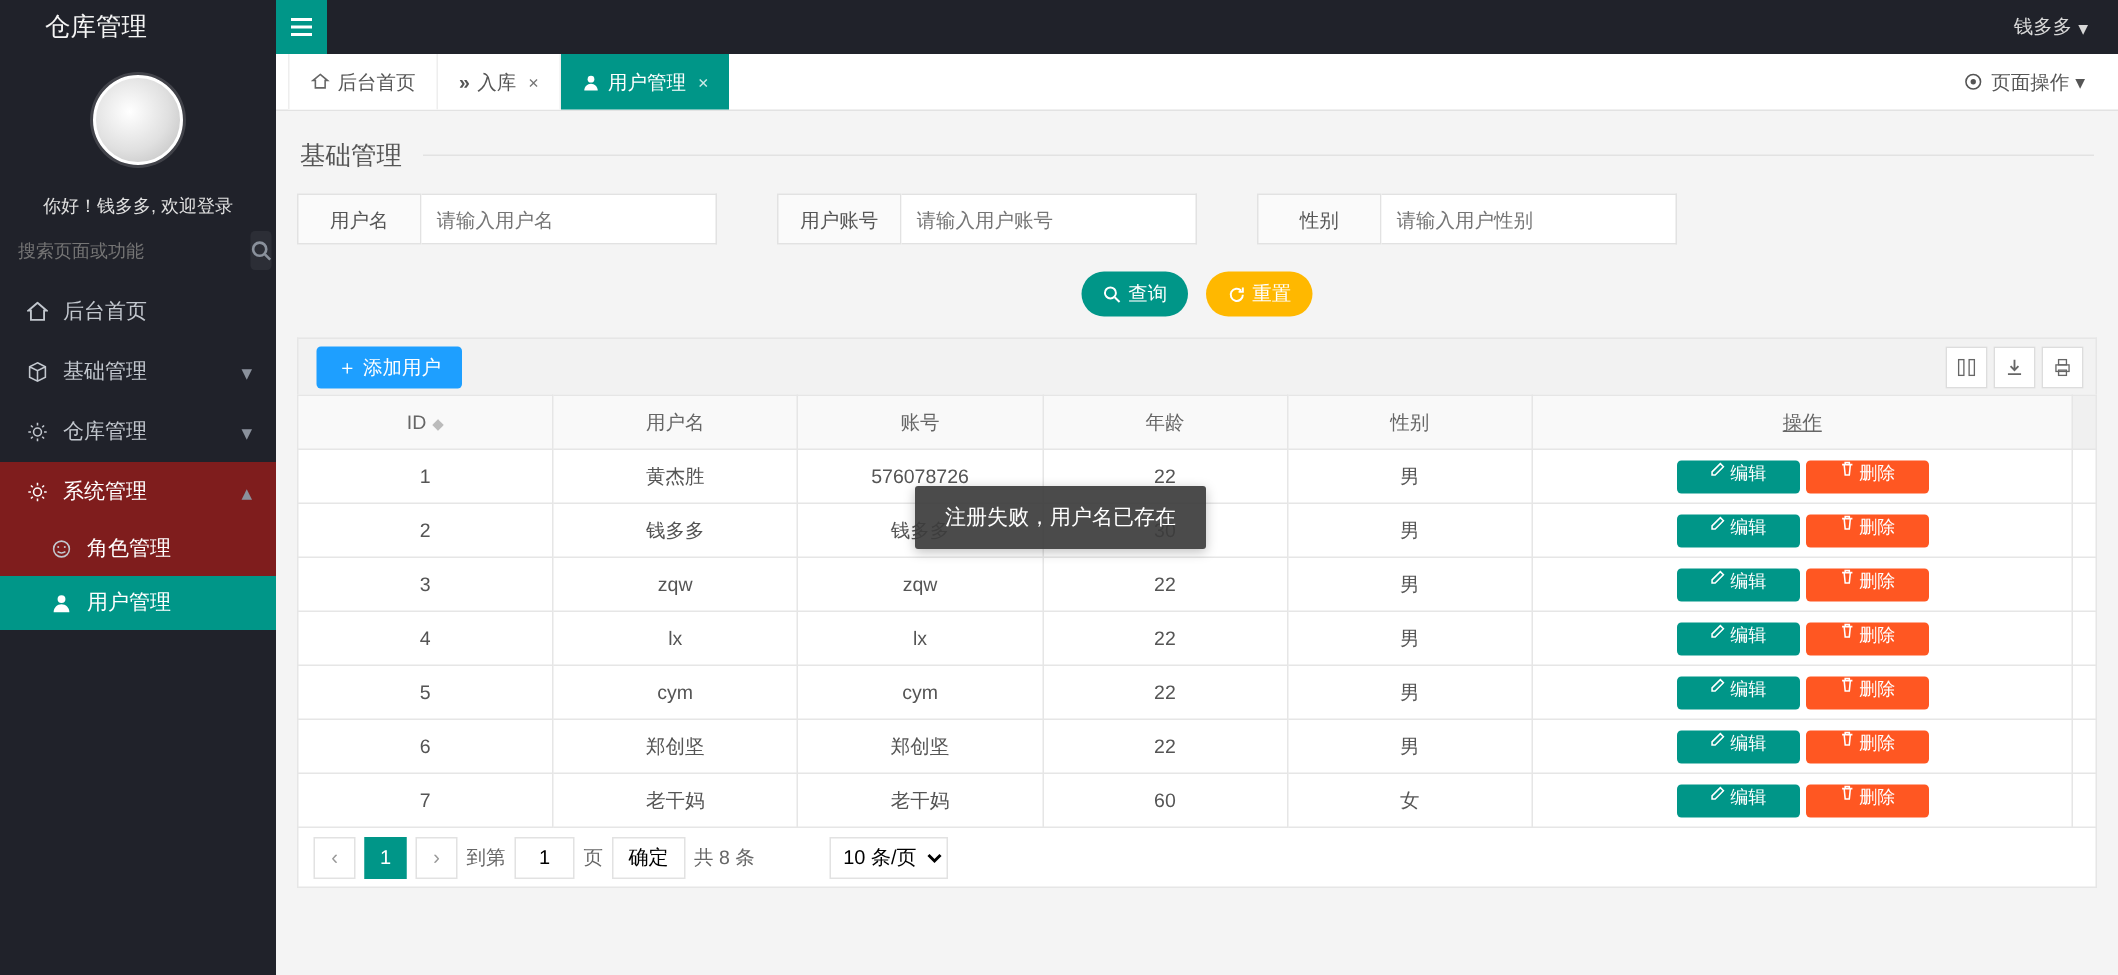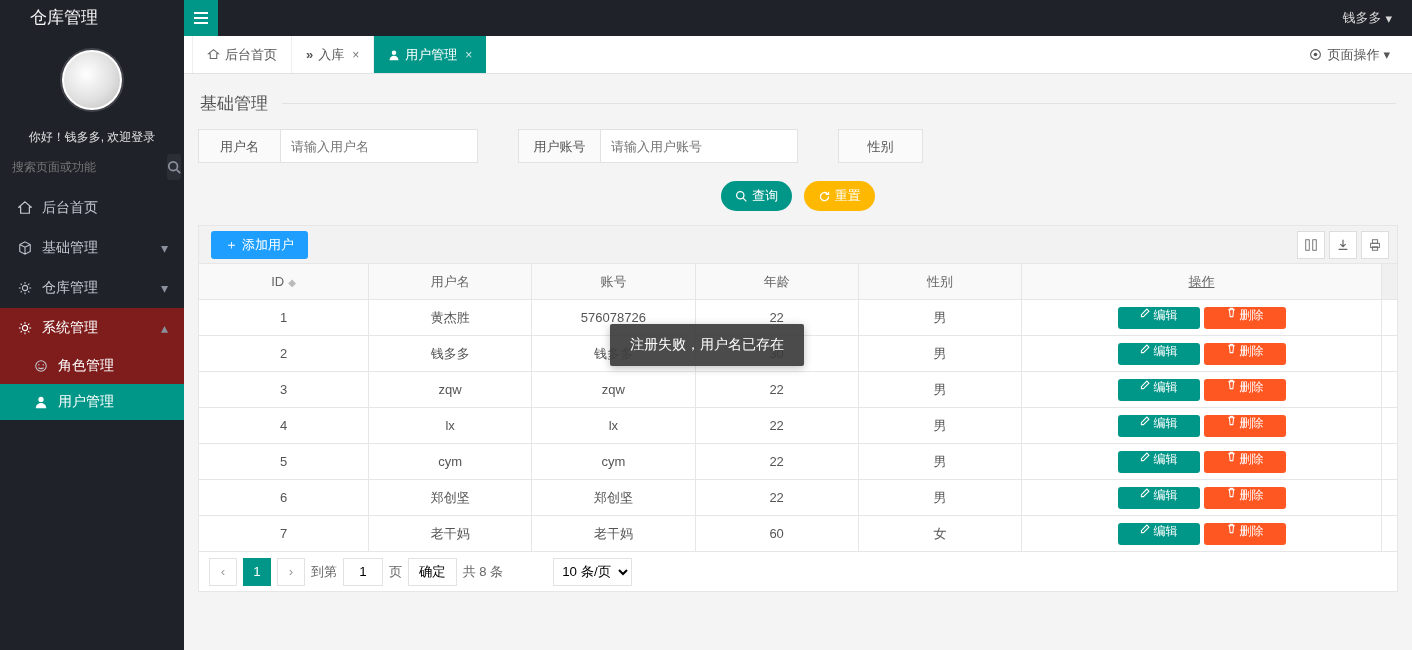--- a/index.html
+++ b/index.html
@@ -233,20 +233,21 @@
       <div class="filter-group">
         <div class="filter-label">用户名</div>
         <input class="filter-input" placeholder="请输入用户名" style="">
       </div>
       <div class="filter-group">
         <div class="filter-label">用户账号</div>
         <input class="filter-input" placeholder="请输入用户账号" style="">
       </div>
       <div class="filter-group">
         <div class="filter-label">性别</div>
+        <input class="filter-input" placeholder="请输入用户性别" style="">
       </div>
     </div>
 
     <div class="btn-row">
       <button class="btn search">
         <span class="btn-icon">
           <svg width="13" height="13" viewBox="0 0 16 16">
               <circle cx="6.5" cy="6.5" r="4.5" stroke="#fff" stroke-width="1.6" fill="none"></circle>
               <line x1="10" y1="10" x2="14" y2="14" stroke="#fff" stroke-width="1.6"></line>
             </svg>

